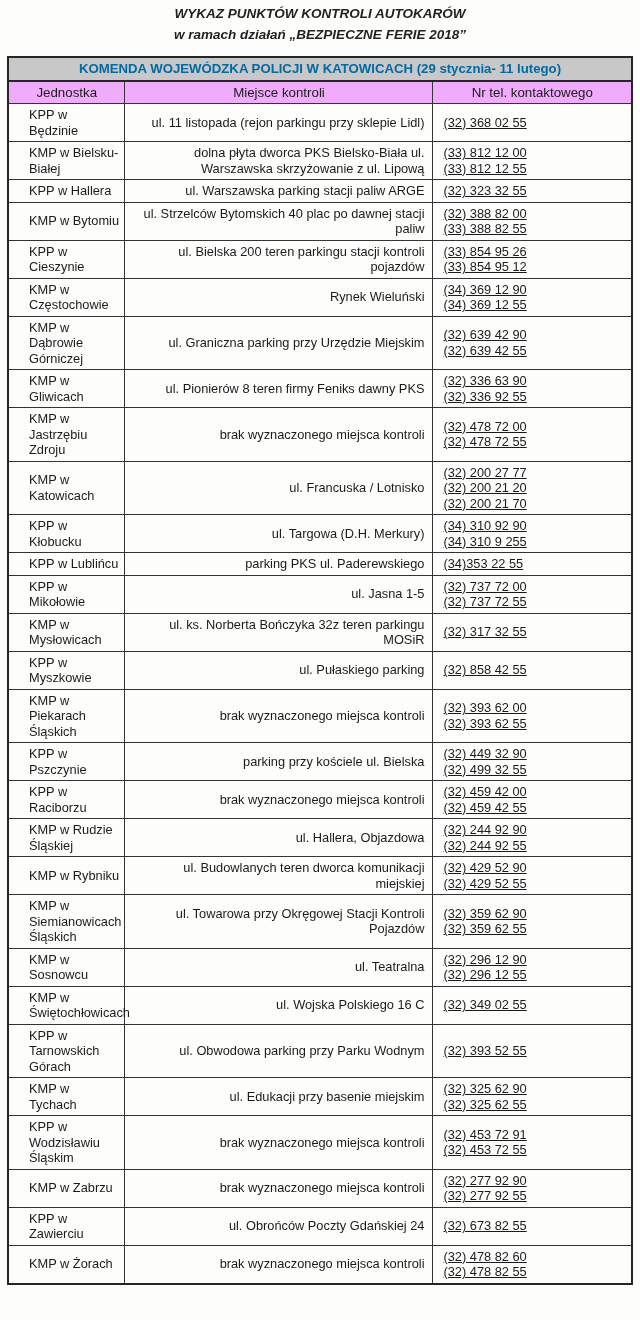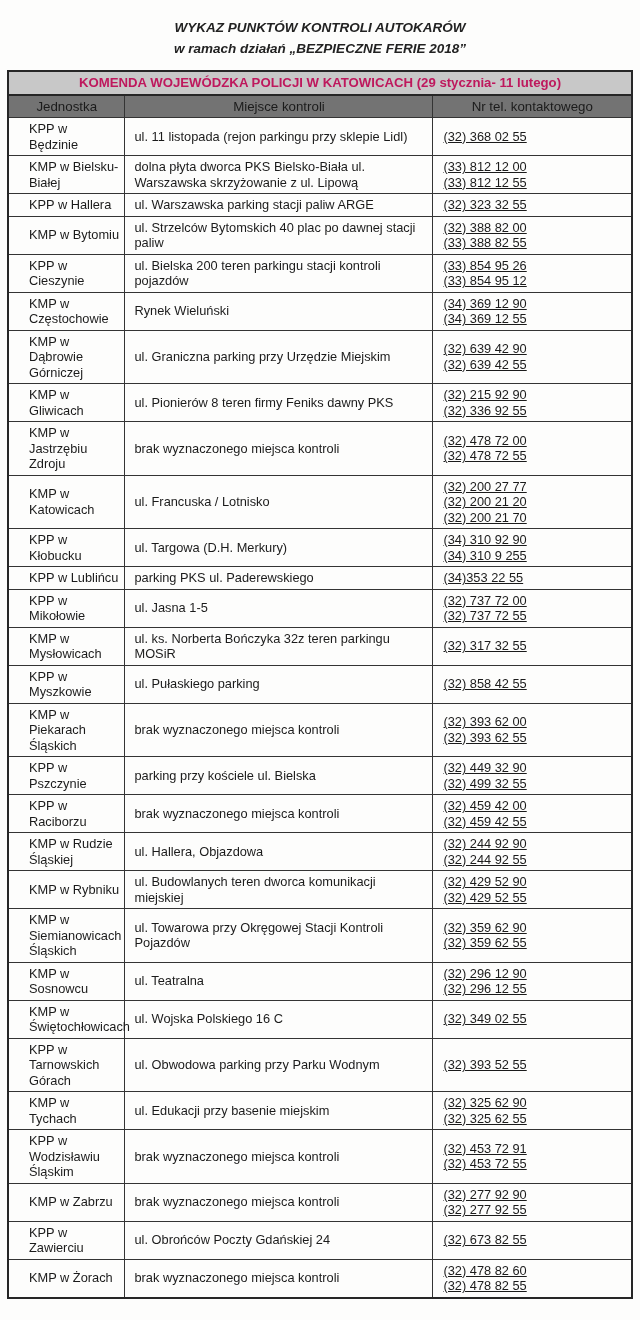--- a/index.html
+++ b/index.html
@@ -5,21 +5,21 @@
   html, body { margin: 0; padding: 0; }
   .page {
     position: relative;
     width: 640px;
     height: 1320px;
     background: #fdfdfc;
     overflow: hidden;
     font-family: "Liberation Sans", sans-serif;
     color: #1b1b1b;
   }
-  .titles { text-align: center; padding-top: 17px; }
+  .titles { text-align: center; padding-top: 3px; }
   .doc-title, .doc-subtitle {
     font-size: 13.5px;
     font-weight: bold;
     font-style: italic;
     line-height: 21px;
     color: #222;
   }
   table.control-points {
     border-collapse: collapse;
     table-layout: fixed;
@@ -38,30 +38,30 @@
     font-weight: normal;
     text-align: left;
   }
   tr.band-row th {
     background: #c8c8c8;
     font-weight: bold;
     font-size: 13.2px;
     text-align: center;
     padding: 3px 4px;
     border-bottom: 2px solid #262626;
-    color: #be185d;
+    color: #0369a1;
   }
   tr.colhead-row th {
     text-align: center;
     font-size: 13.3px;
     padding: 3px 4px;
-    background: #737373;
+    background: #f0abfc;
   }
   td.unit-cell  { padding: 3px 5px 3px 20px; }
-  td.place-cell { padding: 3px 8px 3px 9px; }
+  td.place-cell { padding: 3px 8px 3px 9px; text-align: right; }
   td.phone-cell { padding: 3px 6px 3px 10px; text-decoration: underline; }
   .phone-line { white-space: nowrap; }
 </style>
 </head>
 <body>
 
 <div class="page">
   <div class="titles">
     <div class="doc-title">WYKAZ PUNKTÓW KONTROLI AUTOKARÓW</div>
     <div class="doc-subtitle">w ramach działań „BEZPIECZNE FERIE 2018”</div>
@@ -135,21 +135,21 @@
           <td class="place-cell">ul. Graniczna parking przy Urzędzie Miejskim</td>
           <td class="phone-cell">
             <div class="phone-line">(32) 639 42 90</div>
             <div class="phone-line">(32) 639 42 55</div>
           </td>
         </tr>
         <tr>
           <td class="unit-cell">KMP w Gliwicach</td>
           <td class="place-cell">ul. Pionierów 8 teren firmy Feniks dawny PKS</td>
           <td class="phone-cell">
-            <div class="phone-line">(32) 215 92 90</div>
+            <div class="phone-line">(32) 336 63 90</div>
             <div class="phone-line">(32) 336 92 55</div>
           </td>
         </tr>
         <tr>
           <td class="unit-cell">KMP w Jastrzębiu Zdroju</td>
           <td class="place-cell">brak wyznaczonego miejsca kontroli</td>
           <td class="phone-cell">
             <div class="phone-line">(32) 478 72 00</div>
             <div class="phone-line">(32) 478 72 55</div>
           </td>

